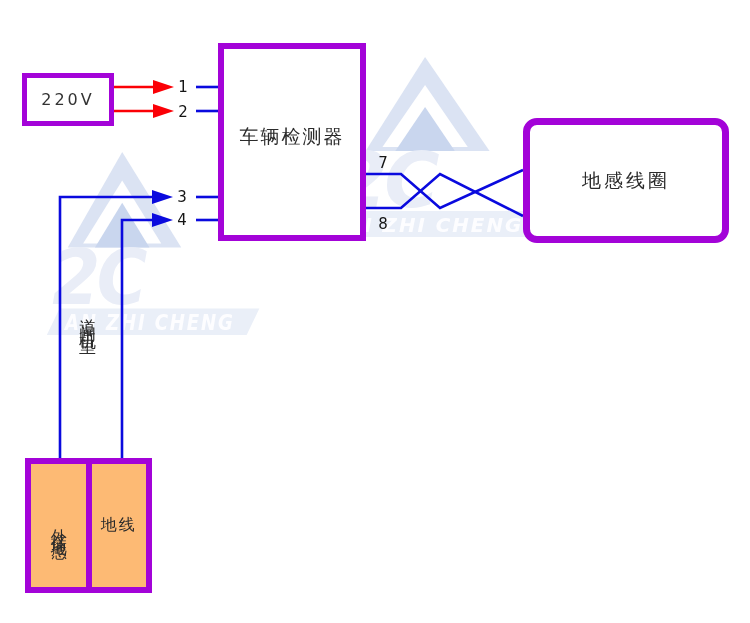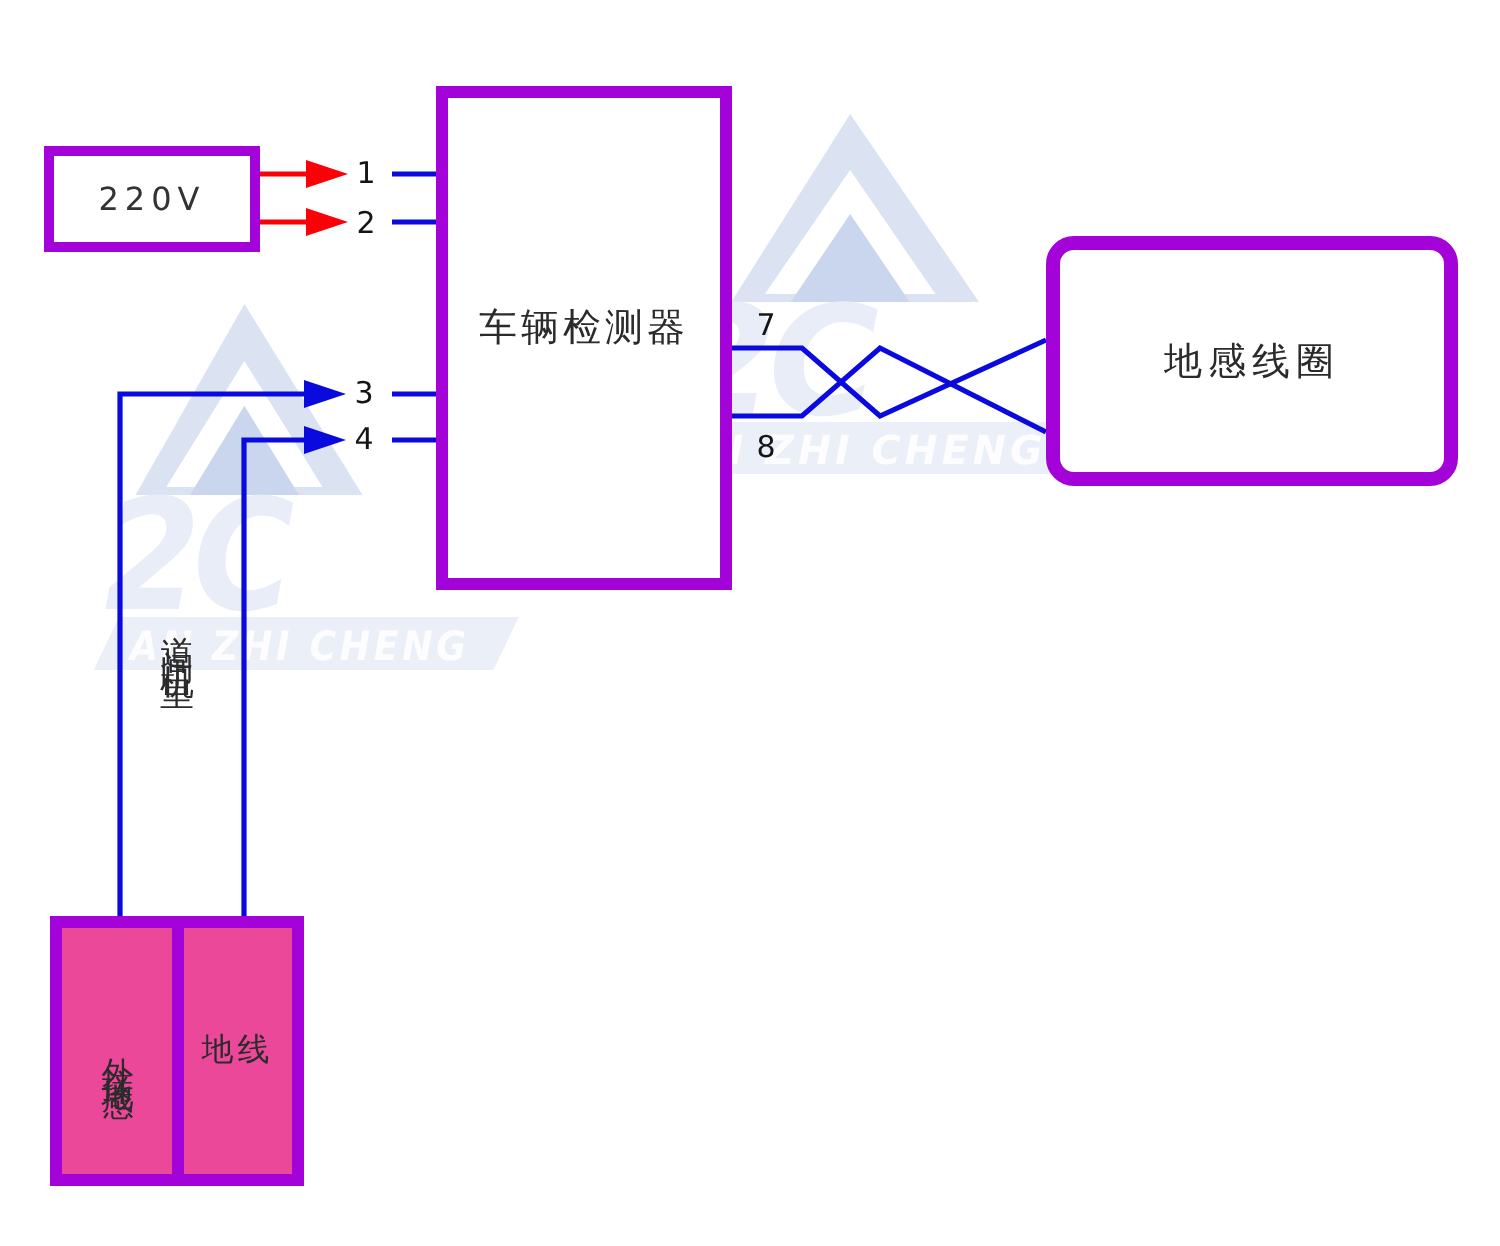--- a/index.html
+++ b/index.html
@@ -16,28 +16,28 @@
   #wires{position:absolute;left:0;top:0;z-index:2;}
   .wire-blue{stroke:#0a0ade;stroke-width:2.6;fill:none;}
   .wire-red{stroke:#fb0006;stroke-width:2.6;fill:none;}
   .head-blue{fill:#0a0ade;stroke:none;}
   .head-red{fill:#fb0006;stroke:none;}
   
   .pbox{
     position:absolute;background:#ffffff;border:6px solid #a303d8;
     box-sizing:border-box;z-index:3;display:flex;align-items:center;justify-content:center;
   }
-  #power-box{left:22px;top:73px;width:108px;height:53px;border-width:5px;}
+  #power-box{left:22px;top:73px;width:92px;height:53px;border-width:5px;}
   #power-box .lbl{font-size:16px;letter-spacing:3px;color:#333;}
-  #detector-box{left:218px;top:43px;width:148px;height:252px;border-width:6px;}
+  #detector-box{left:218px;top:43px;width:148px;height:198px;border-width:6px;}
   #detector-box .lbl{font-size:19px;letter-spacing:2px;margin-top:-10px;}
   #coil-box{left:523px;top:118px;width:206px;height:125px;border-width:7px;border-radius:14px;}
   #coil-box .lbl{font-size:19px;letter-spacing:3px;}
   #ground-boxes{left:25px;top:458px;width:127px;height:135px;border-width:6px;padding:0;align-items:stretch;}
-  .gcell{flex:1;display:flex;align-items:center;justify-content:center;background:#ec4899;}
+  .gcell{flex:1;display:flex;align-items:center;justify-content:center;background:#fdba74;}
   .gcell.first{border-right:6px solid #a303d8;}
   
   .vtext{writing-mode:vertical-rl;text-orientation:upright;}
   #barrier-note{left:77px;top:305px;z-index:2;font-size:17px;letter-spacing:7px;color:#2b2b2b;}
   #external-ground-label{font-size:16px;letter-spacing:5px;}
   #ground-wire-label{font-size:16px;letter-spacing:2px;}
   .pin{
     position:absolute;z-index:4;font-size:15px;color:#151515;
     transform:translate(-50%,-50%);line-height:1;
   }

